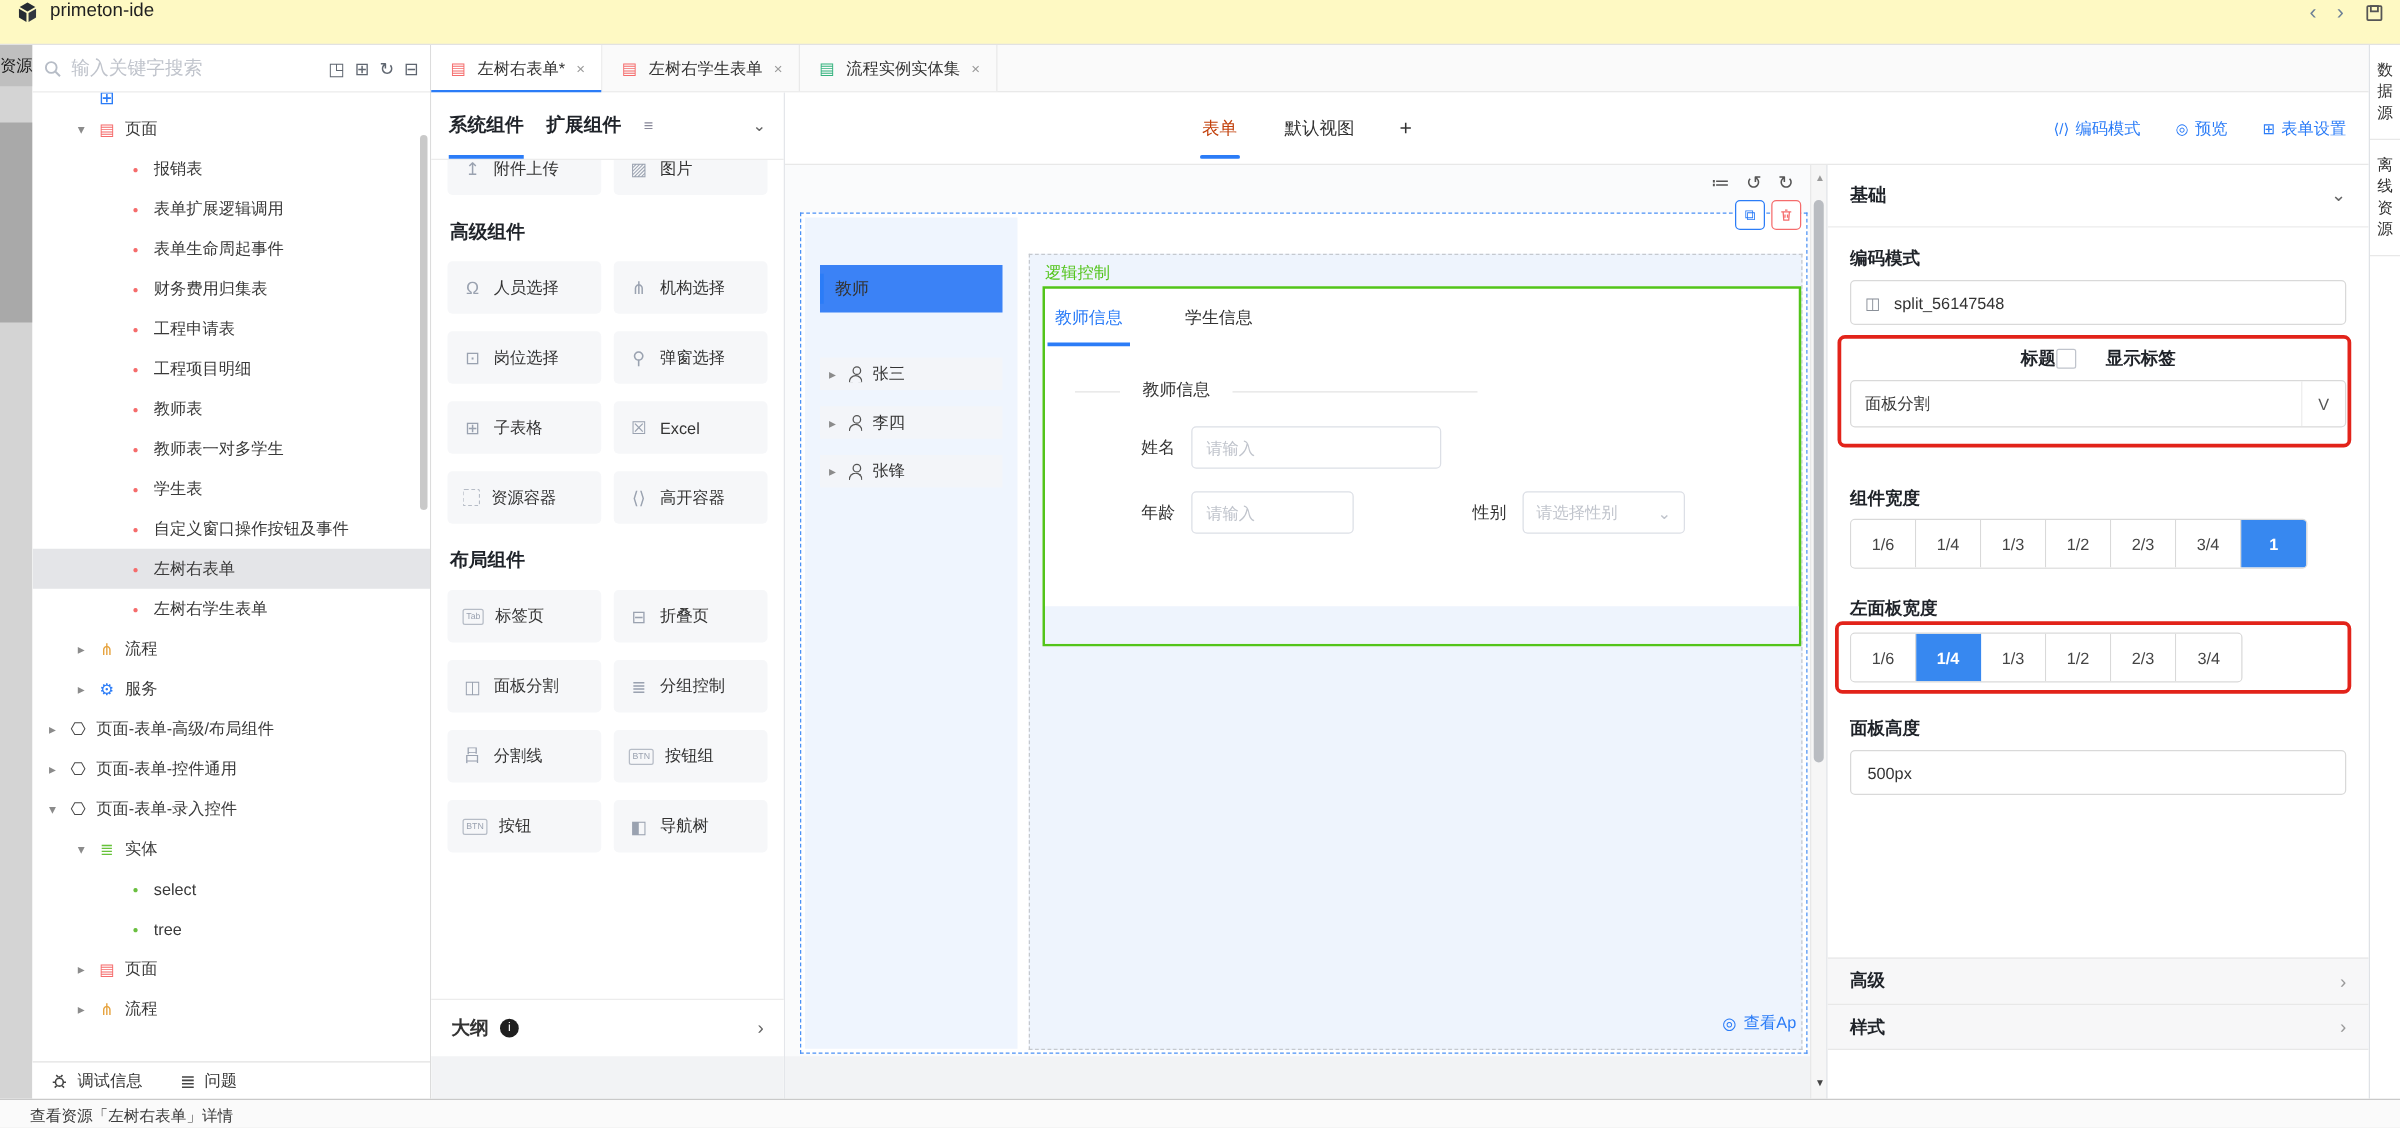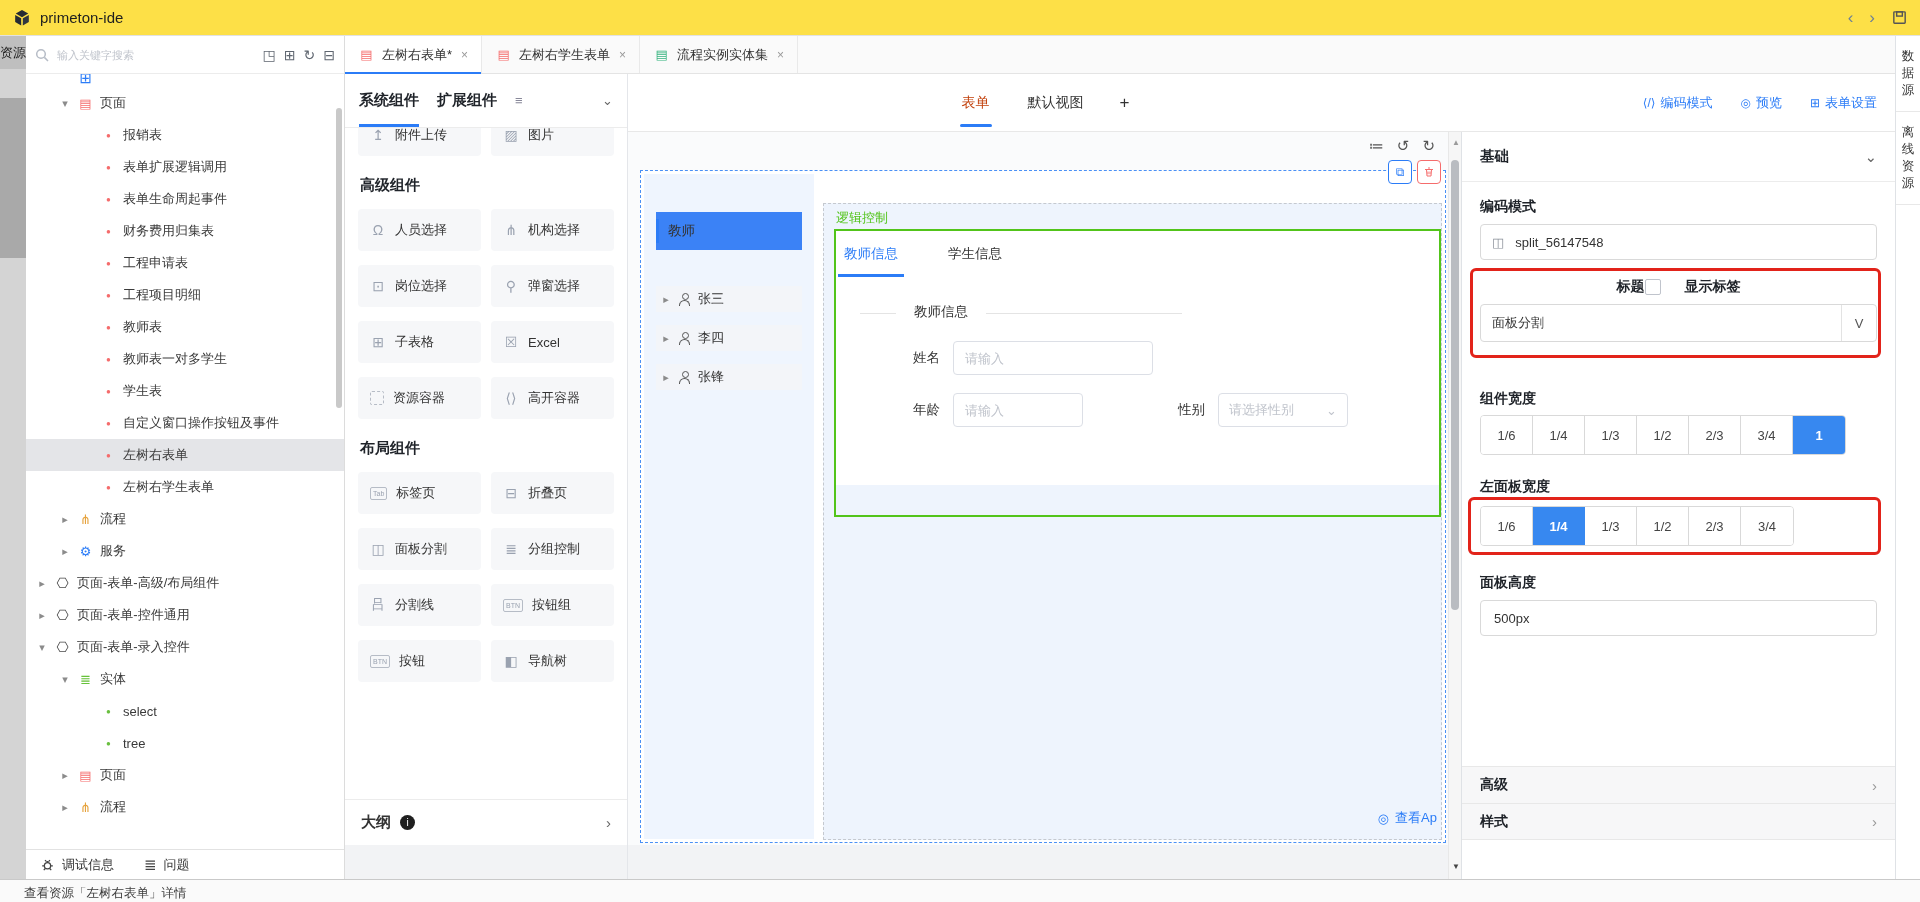--- a/index.html
+++ b/index.html
@@ -1,32 +1,32 @@
 <!DOCTYPE html>
 <html><head>
 <meta charset="utf-8">
 <style>
   html,body{margin:0;padding:0;background:#e9e9e9}
   #stage{position:relative;width:1920px;height:902px;background:#fff;overflow:hidden;
          font-family:"Liberation Sans",sans-serif;font-size:13px;color:#333}
   
-  .titlebar{position:absolute;top:0;left:0;right:0;height:36px;background:#fde047;border-bottom:1px solid #e2e2e2;
-            display:flex;align-items:center;padding:0 12px;box-sizing:border-box}
+  .titlebar{position:absolute;top:0;left:0;right:0;height:36px;background:#fef9c3;border-bottom:1px solid #e2e2e2;
+            display:flex;align-items:flex-start;padding:0 12px;box-sizing:border-box}
   .tb-title{font-size:15px;color:#1f1f1f;margin-left:8px}
   .tb-right{margin-left:auto;display:flex;align-items:center;gap:16px;color:#6d8096;font-size:17px}
   .tb-nav{cursor:pointer}
   
   .left-rail{position:absolute;top:36px;left:0;width:26px;bottom:23px;background:#d4d4d4}
   .rail-tab{width:26px;box-sizing:border-box;padding:8px 0;text-align:center;line-height:17px;
             word-break:break-all;font-size:13px;color:#1c1c1c;background:#bfbfbf}
   .rail-thumb{position:absolute;top:62px;left:0;width:26px;height:160px;background:#a9a9a9}
   
   .sidebar{position:absolute;top:36px;left:26px;width:319px;bottom:23px;background:#fff;border-right:1px solid #dcdcdc;box-sizing:border-box}
   .search-row{height:38px;border-bottom:1px solid #ececec;display:flex;align-items:center;padding:0 9px;gap:6px;box-sizing:border-box}
-  .search-input{flex:1;border:0;outline:0;font-size:11px;color:#333;min-width:0;font-family:inherit}
+  .search-input{flex:1;border:0;outline:0;font-size:15px;color:#333;min-width:0;font-family:inherit}
   .search-input::placeholder{color:#c0c4cc}
   .s-icons{display:flex;gap:8px;color:#5f6670;font-size:14px}
   .s-icons span{cursor:pointer}
   .tree{position:absolute;top:38px;left:0;right:0;bottom:30px;overflow:hidden}
   .t-row{height:32px;display:flex;align-items:center;gap:6px;padding-left:calc(10px + var(--lvl,0)*23px);
          font-size:13px;color:#3a3a3a;cursor:pointer}
   .t-row.on{background:#e4e5e8}
   .t-row.clip{height:13px;overflow:hidden;align-items:flex-end}
   .t-chev{width:12px;text-align:center;color:#8b8b8b;font-size:11px;flex:none}
   .t-ic{width:17px;text-align:center;font-size:13px;flex:none}

